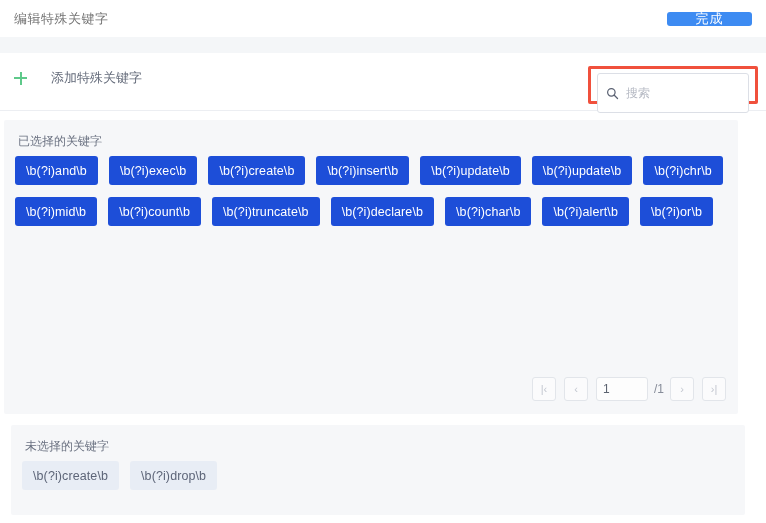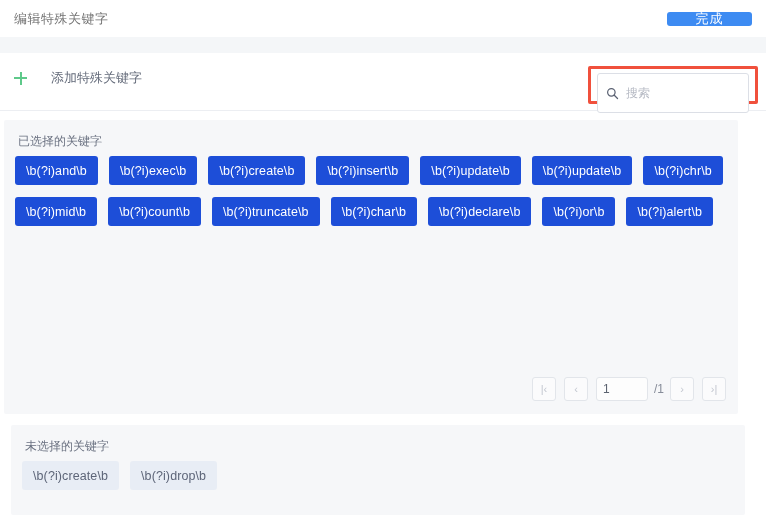--- a/index.html
+++ b/index.html
@@ -242,24 +242,24 @@
         <div class="tag tag-selected">\b(?i)and\b</div>
         <div class="tag tag-selected">\b(?i)exec\b</div>
         <div class="tag tag-selected">\b(?i)create\b</div>
         <div class="tag tag-selected">\b(?i)insert\b</div>
         <div class="tag tag-selected">\b(?i)update\b</div>
         <div class="tag tag-selected">\b(?i)update\b</div>
         <div class="tag tag-selected">\b(?i)chr\b</div>
         <div class="tag tag-selected">\b(?i)mid\b</div>
         <div class="tag tag-selected">\b(?i)count\b</div>
         <div class="tag tag-selected">\b(?i)truncate\b</div>
+        <div class="tag tag-selected">\b(?i)declare\b</div>
         <div class="tag tag-selected">\b(?i)char\b</div>
-        <div class="tag tag-selected">\b(?i)declare\b</div>
+        <div class="tag tag-selected">\b(?i)alert\b</div>
         <div class="tag tag-selected">\b(?i)or\b</div>
-        <div class="tag tag-selected">\b(?i)alert\b</div>
       </div>
 
     <div class="pagination">
       <button class="page-btn">|‹</button>
       <button class="page-btn">‹</button>
       <input class="page-input" type="text" value="1" style="">
       <span class="page-total">/1</span>
       <button class="page-btn">›</button>
       <button class="page-btn">›|</button>
     </div>

